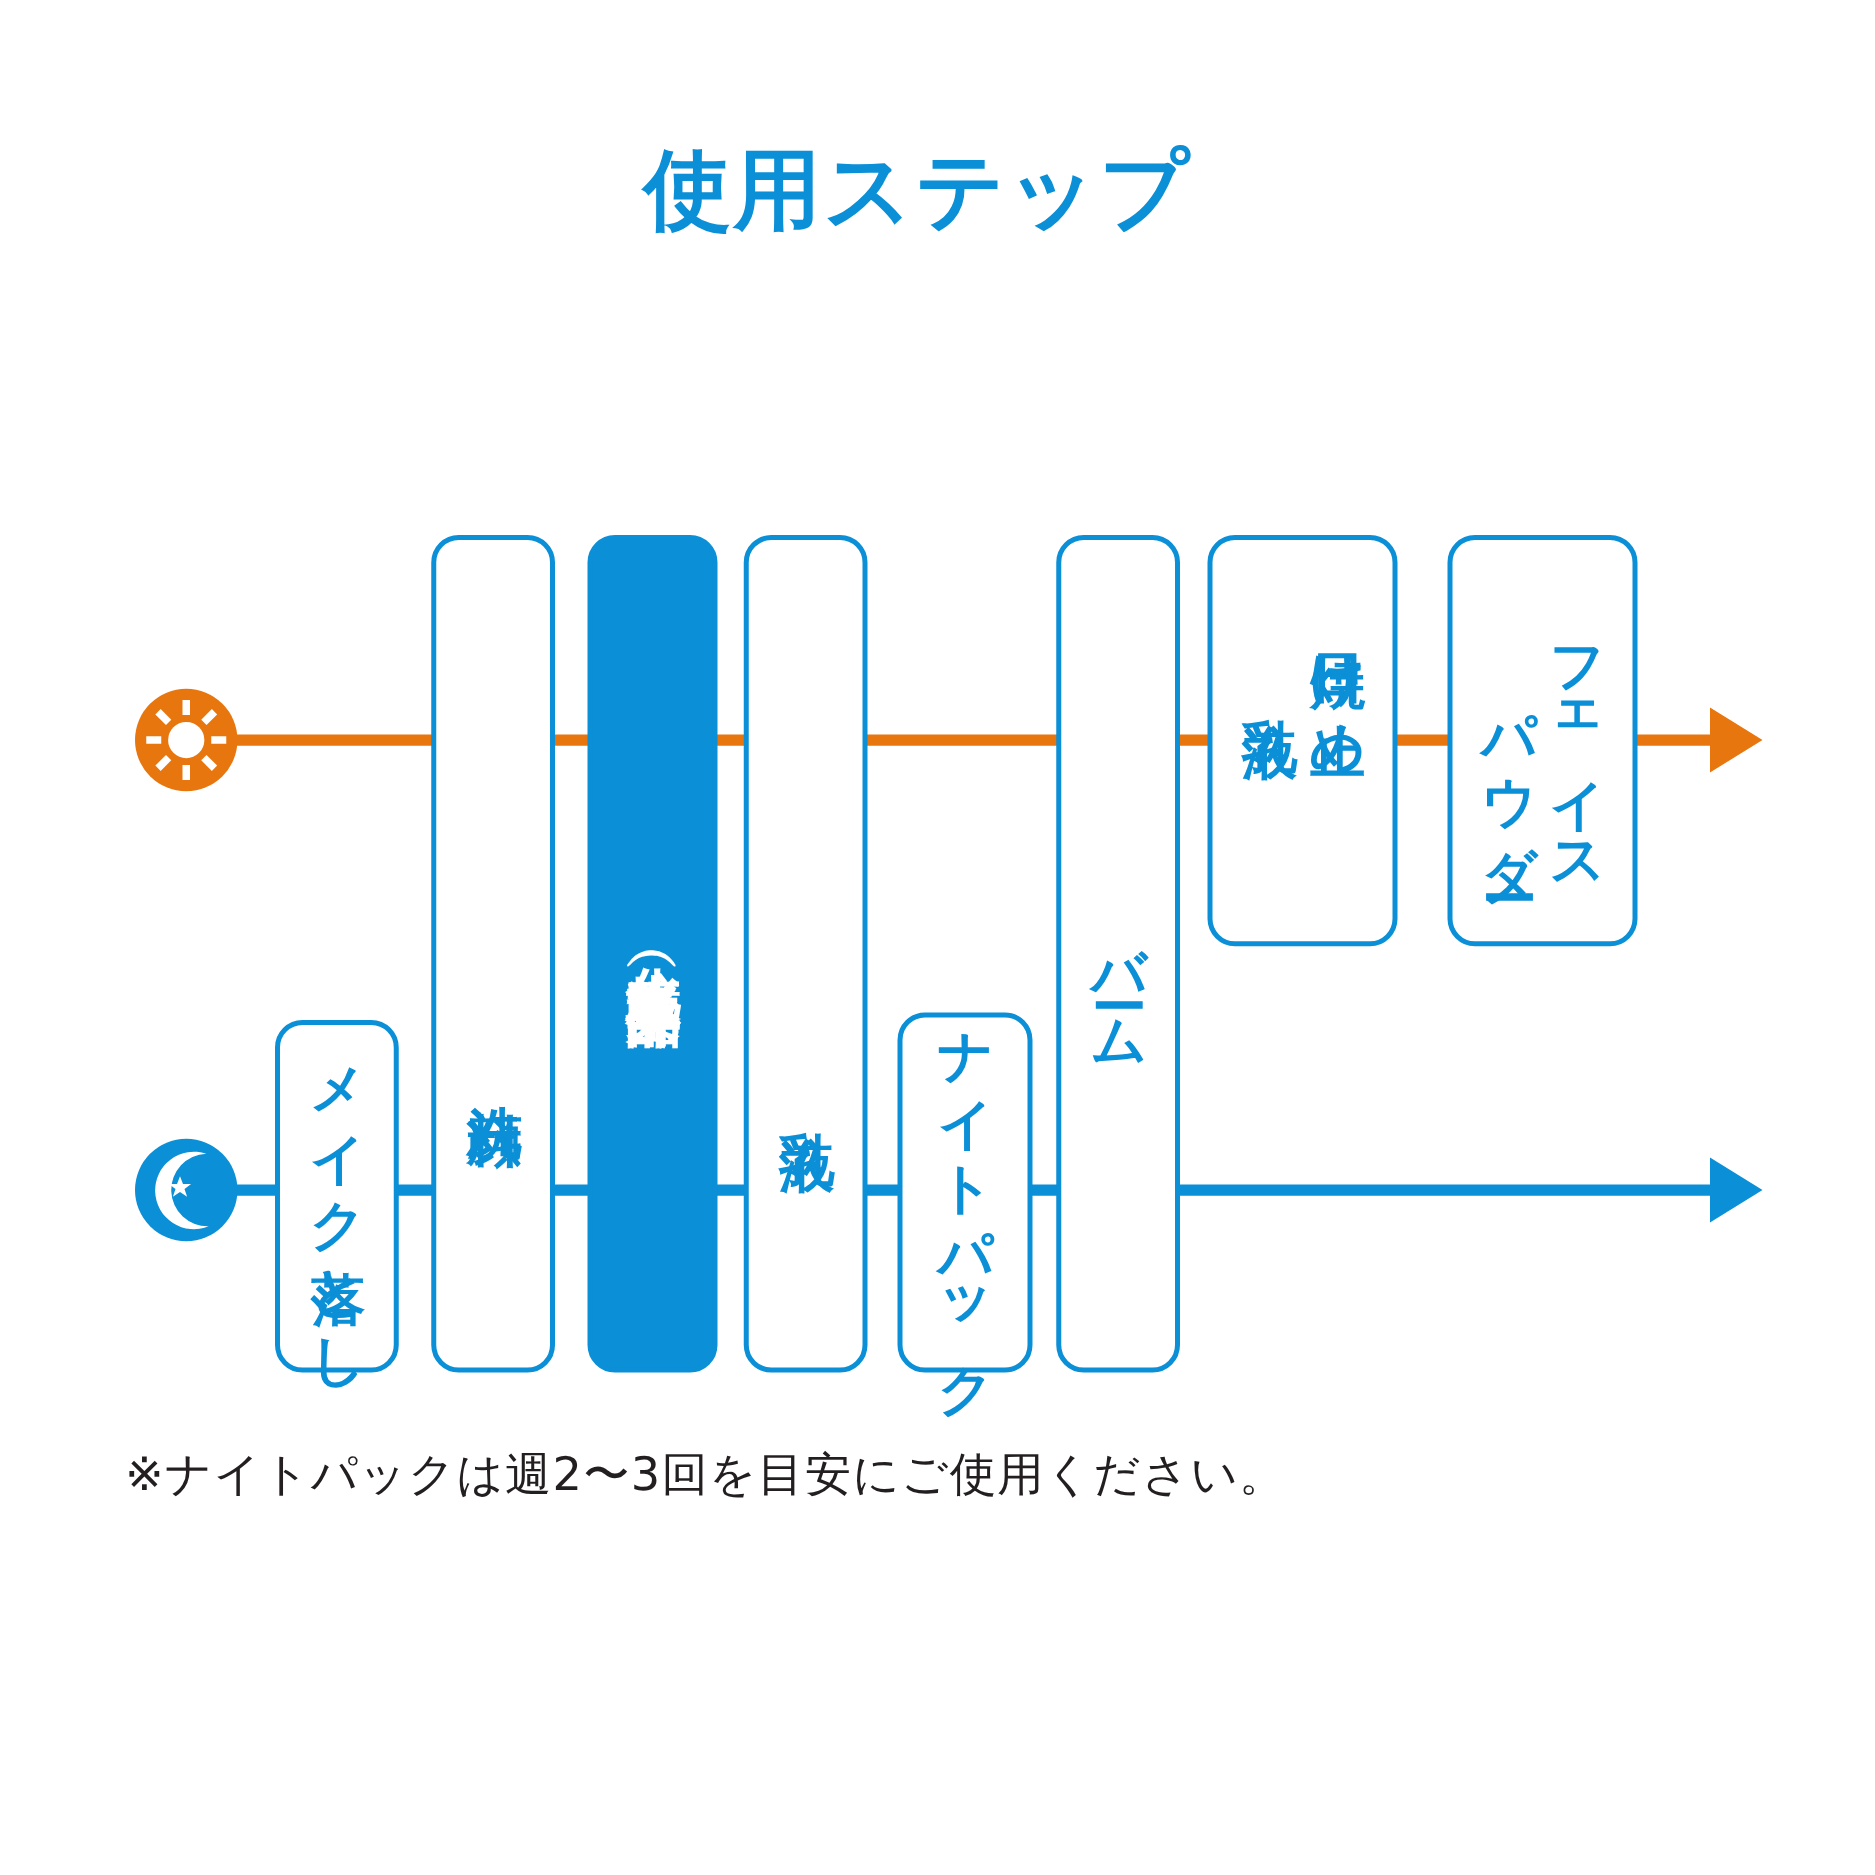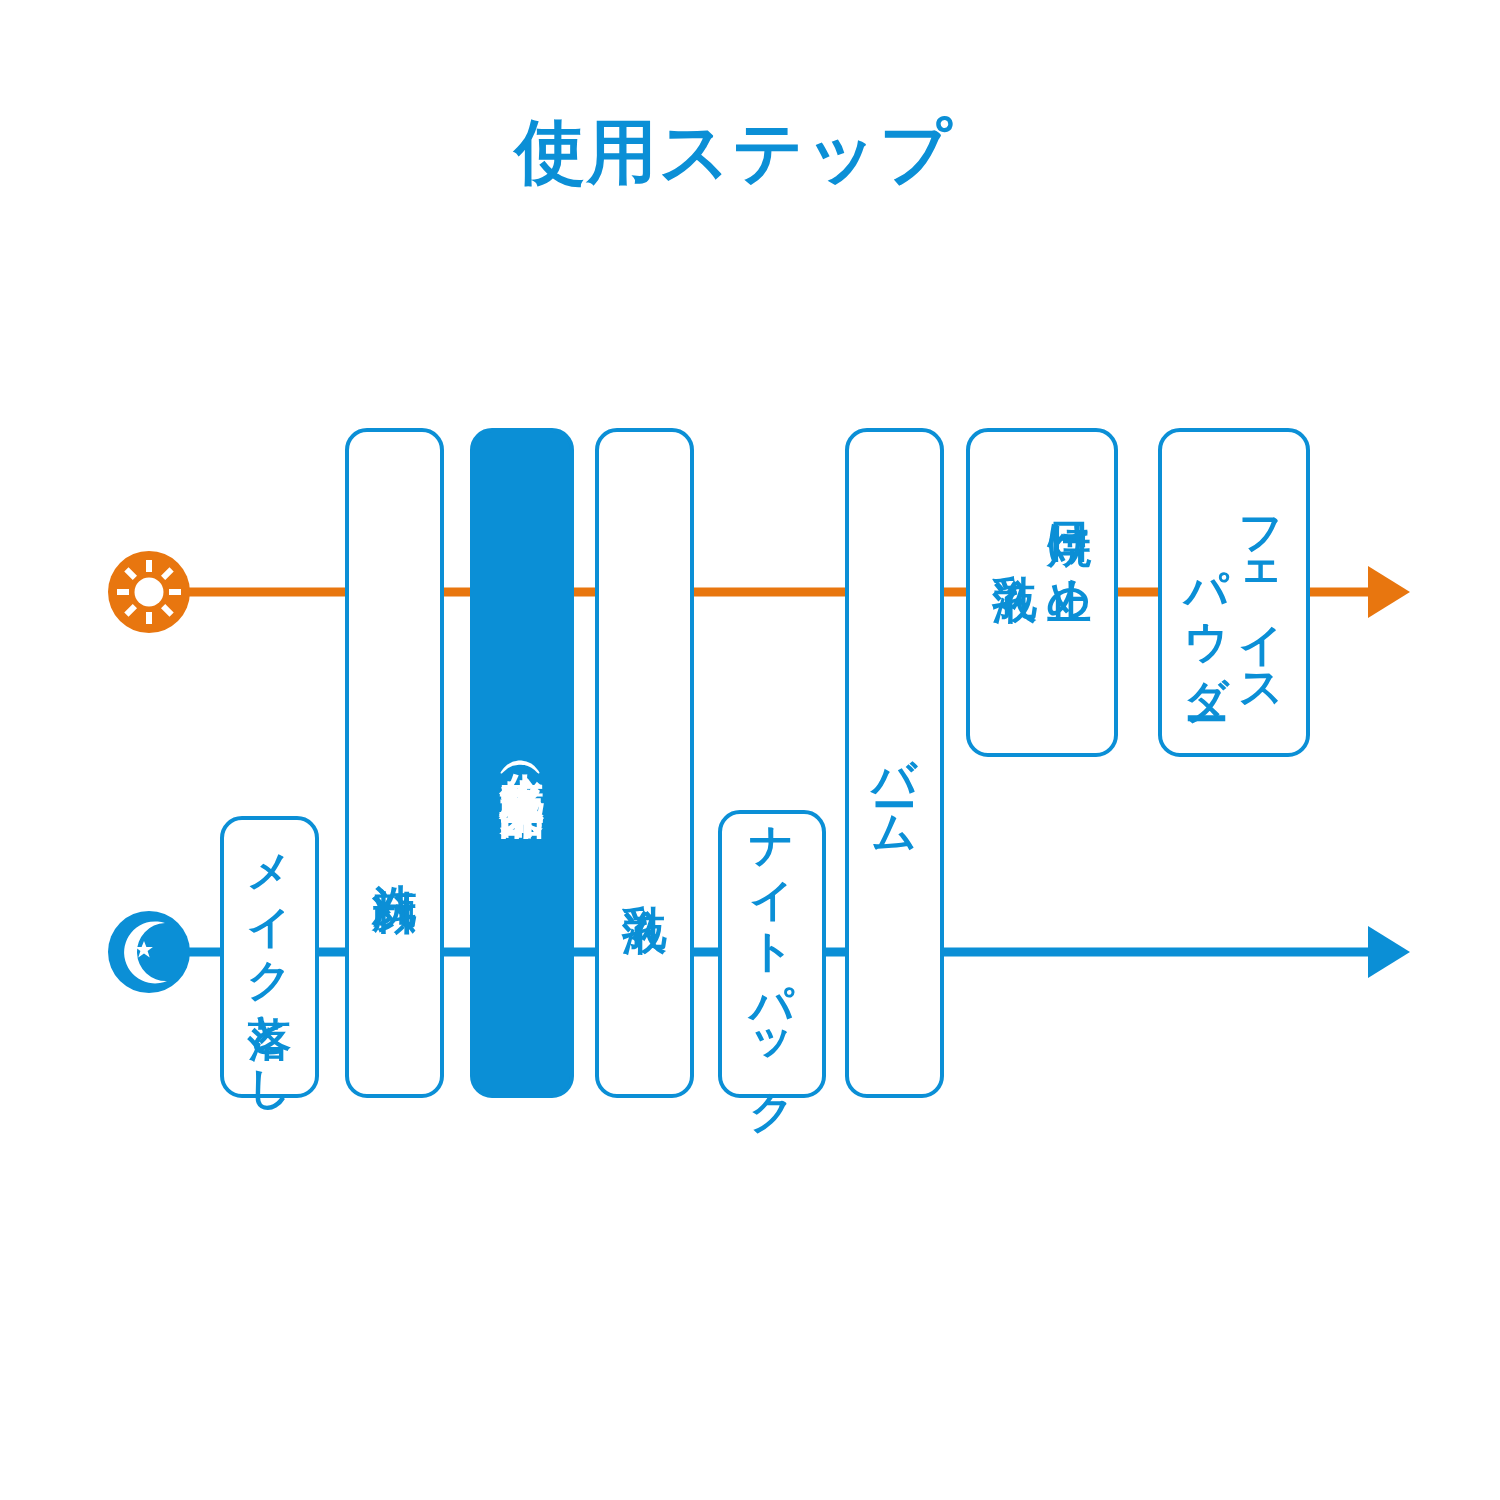--- a/index.html
+++ b/index.html
@@ -185,14 +185,15 @@
     </div>
   </div>
 
   <div class="step" style="left:1158px; top:428px; width:152px; height:329px;">
     <div class="vcols">
       <span class="vtext col-first">フェイス</span>
       <span class="vtext col-second">パウダー</span>
     </div>
   </div>
 
+  <div class="footnote">※ナイトパックは週2〜3回を目安にご使用ください。</div>
 
 </div>
 
 </body></html>

